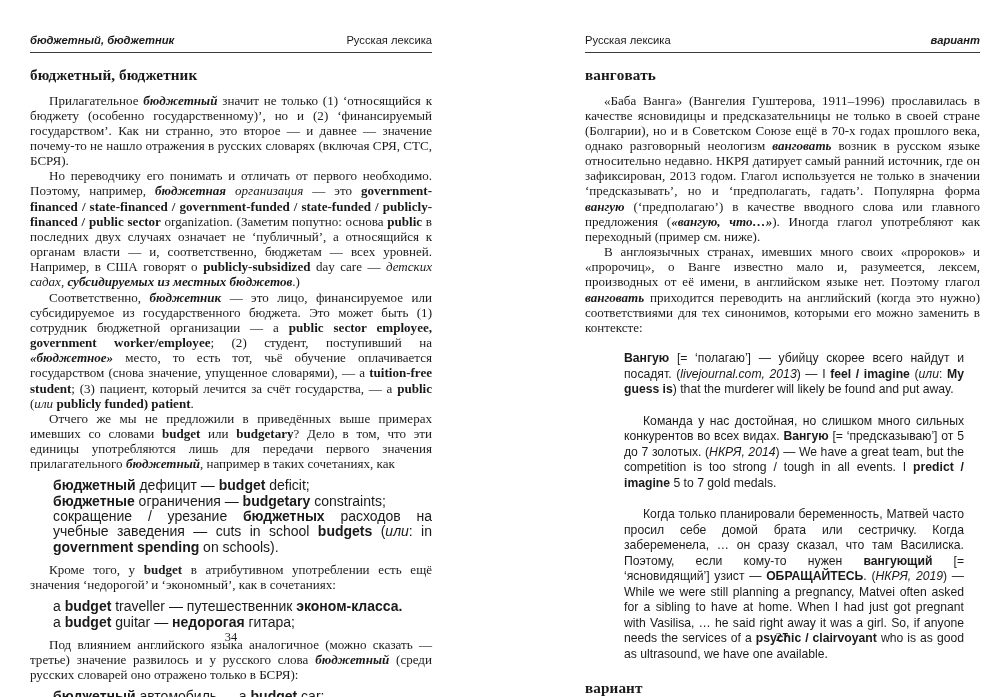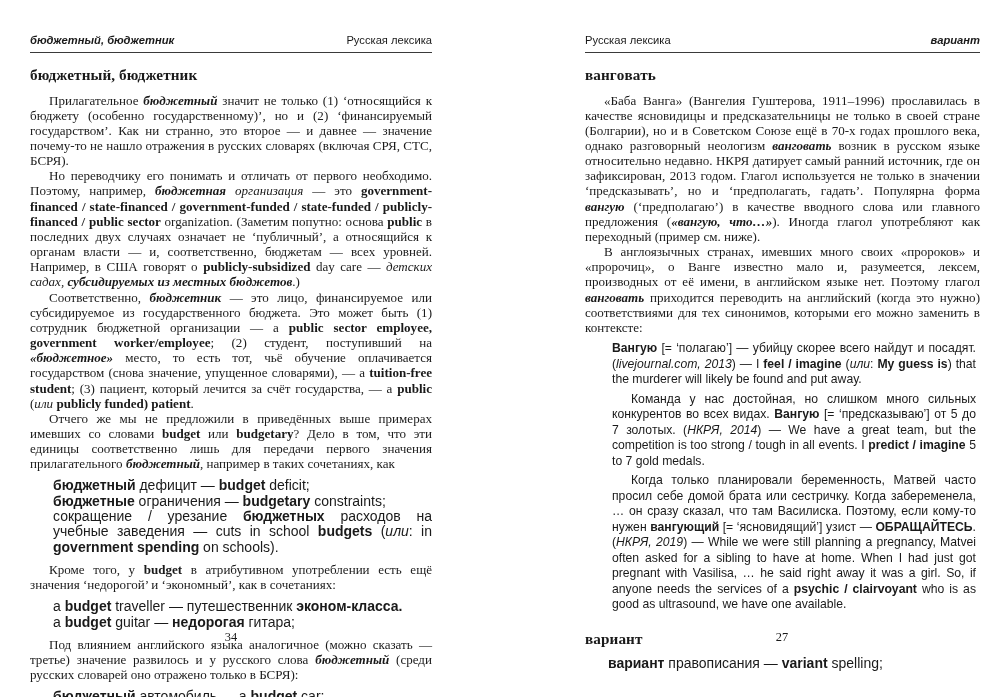--- a/index.html
+++ b/index.html
@@ -94,21 +94,21 @@
   .examples i{font-style:italic;}
   .quote-block{
     font-family:"Liberation Sans","DejaVu Sans",sans-serif;
     font-size:12.2px;
     line-height:15.5px;
     padding-left:23px;
     text-align:justify;
     text-justify:inter-word;
     margin:6px 0 0 0;
   }
-  .quote-block p{margin:4px;text-indent:19px;}
+  .quote-block p{margin:16px;text-indent:19px;}
   .quote-block p.first{text-indent:0;}
 
   
   .folio{
     position:absolute;
     bottom:52px;
     left:0;right:0;
     text-align:center;
     font-size:12.4px;
     font-family:"Liberation Serif","DejaVu Serif",serif;
@@ -137,21 +137,21 @@
 
     <p class="body">
       <span>Но переводчику его понимать и отличать от первого необходимо. Поэтому, например, </span><span class="bi">бюджетная</span><span> </span><i class="s">организация</i><span> — это </span><b class="s">government-financed / state-financed / government-funded / state-funded / publicly-financed / public sector</b><span> organization. (Заметим попутно: основа </span><b class="s">public</b><span> в последних двух случаях означает не ‘публичный’, а относящийся к органам власти — и, соответственно, бюджетам — всех уровней. Например, в США говорят о </span><b class="s">publicly-subsidized</b><span> day care — </span><i class="s">детских садах,</i><span> </span><span class="bi">субсидируемых из местных бюджетов</span><span>.)</span>
     </p>
 
     <p class="body">
       <span>Соответственно, </span><span class="bi">бюджетник</span><span> — это лицо, финансируемое или субсидируемое из государственного бюджета. Это может быть (1) сотрудник бюджетной организации — a </span><b class="s">public sector employee, government worker/employee</b><span>; (2) студент, поступивший на </span><span class="bi">«бюджетное»</span><span> место, то есть тот, чьё обучение оплачивается государством (снова значение, упущенное словарями), — a </span><b class="s">tuition-free student</b><span>; (3) пациент, который лечится за счёт государства, — a </span><b class="s">public</b><span> (</span><i class="s">или</i><span> </span><b class="s">publicly funded) patient</b><span>.</span>
     </p>
 
     <p class="body">
-      <span>Отчего же мы не предложили в приведённых выше примерах имевших со словами </span><b class="s">budget</b><span> или </span><b class="s">budgetary</b><span>? Дело в том, что эти единицы соответственно лишь для передачи первого значения прилагательного </span><span class="bi">бюджетный</span><span>, например в таких сочетаниях, как</span>
+      <span>Отчего же мы не предложили в приведённых выше примерах имевших со словами </span><b class="s">budget</b><span> или </span><b class="s">budgetary</b><span>? Дело в том, что эти единицы употребляются лишь для передачи первого значения прилагательного </span><span class="bi">бюджетный</span><span>, например в таких сочетаниях, как</span>
     </p>
 
     <div class="examples">
       <p class="ex"><b>бюджетный</b> дефицит — <b>budget</b> deficit;</p>
       <p class="ex"><b>бюджетные</b> ограничения — <b>budgetary</b> constraints;</p>
       <p class="ex runon"><span style="padding-left:0">сокращение / урезание <b>бюджетных</b> расходов на учебные заведения — cuts in school <b>budgets</b> (<i>или</i>: in <b>government spending</b> on schools).</span></p>
     </div>
 
     <p class="body">
       <span>Кроме того, у </span><b class="s">budget</b><span> в атрибутивном употреблении есть ещё значения ‘недорогой’ и ‘экономный’, как в сочетаниях:</span>

